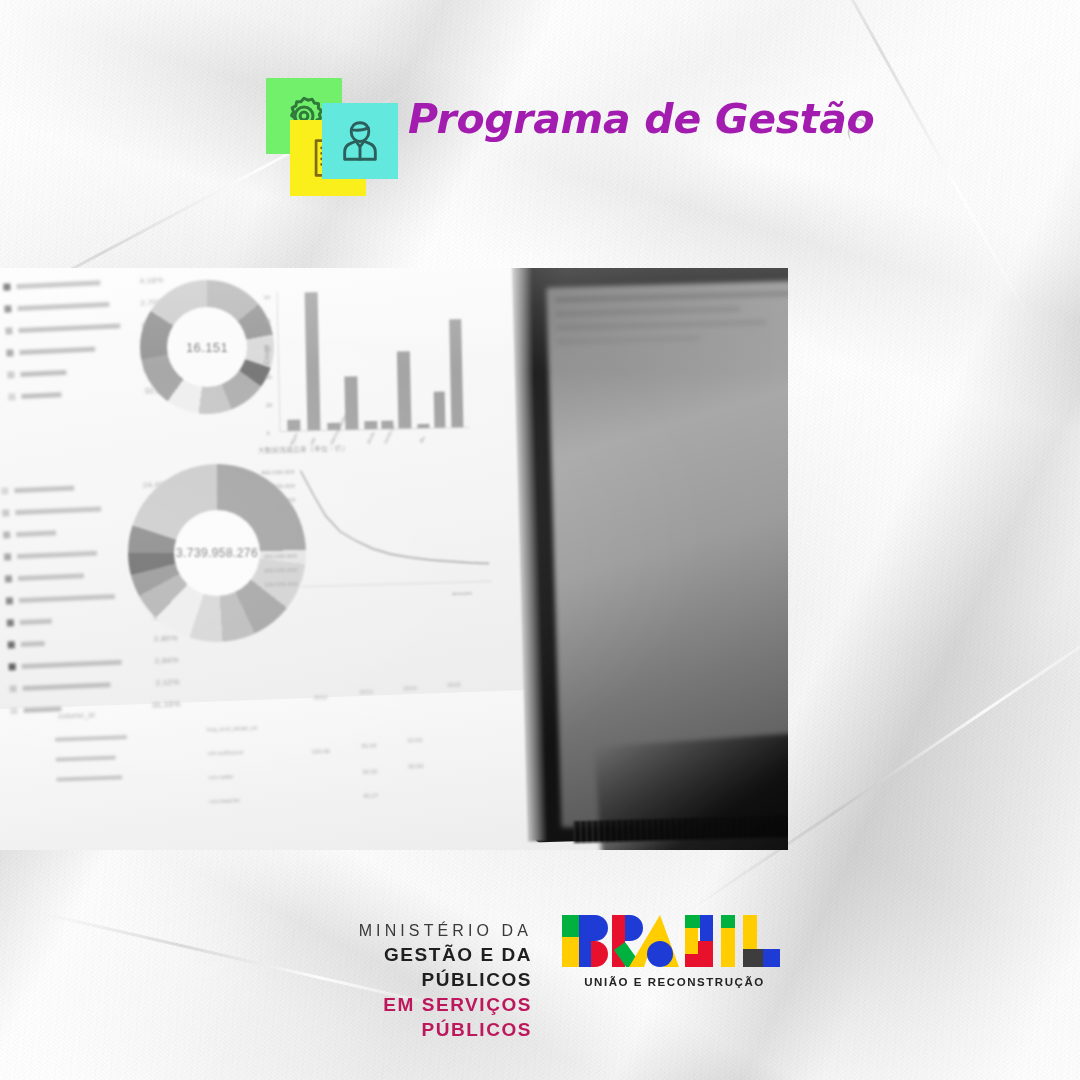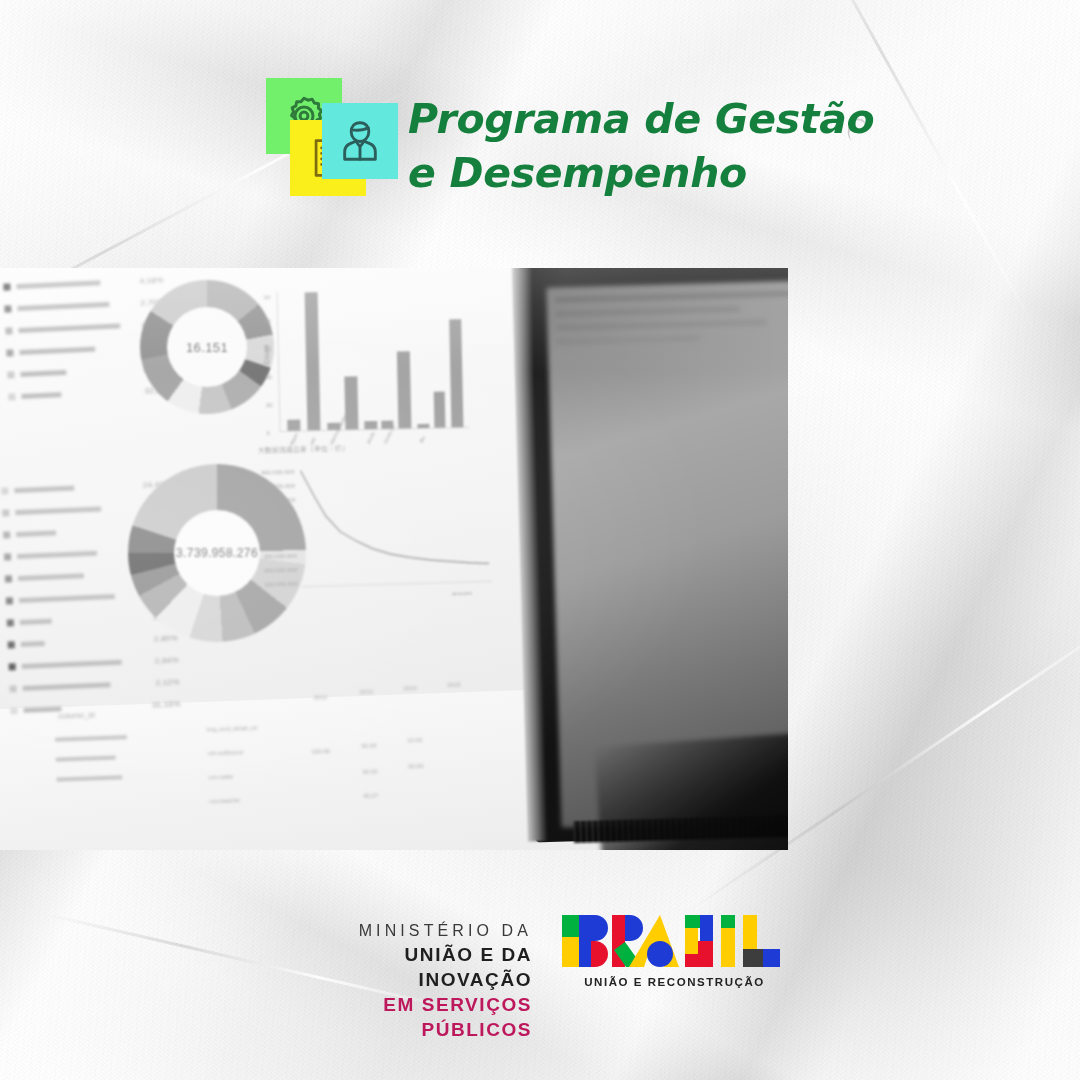--- a/index.html
+++ b/index.html
@@ -46,21 +46,21 @@
   .sq{position:absolute;display:flex;align-items:center;justify-content:center;}
   .sq-green{left:4px;top:0px;width:76px;height:76px;background:#73f06b;z-index:1;}
   .sq-yellow{left:28px;top:42px;width:76px;height:76px;background:#fbef1b;z-index:2;}
   .sq-cyan{left:60px;top:25px;width:76px;height:76px;background:#63e8de;z-index:3;}
   .sq svg{display:block;}
 
   .title-block{position:absolute;left:408px;top:92px;width:520px;}
   .title-line{
     font-family:"DejaVu Sans","Liberation Sans",sans-serif;
     font-weight:700;font-style:italic;font-size:41px;line-height:54px;
-    color:#15803d;letter-spacing:-.3px;white-space:nowrap;
+    color:#a21caf;letter-spacing:-.3px;white-space:nowrap;
   }
 
   
   .photo{
     position:absolute;left:0;top:268px;width:788px;height:582px;overflow:hidden;
     background:#f2f2f2;
   }
   .photo-inner{position:absolute;inset:0;filter:grayscale(1);}
 
   .sheet{
@@ -213,21 +213,20 @@
             <path d="M19.6 24.2l-5.9 2.6C10.2 28.3 8 31.7 8 35.5V43h32v-7.5c0-3.8-2.2-7.2-5.7-8.7l-5.9-2.6"></path>
             <path d="M19.6 24.2L24 30l4.4-5.8"></path>
             <path d="M24 30v13"></path>
           </g>
         </svg>
       </div>
     </div>
 
     <div class="title-block">
       <div class="title-line">Programa de Gestão</div>
-      <div class="title-line">e Desempenho</div>
     </div>
   </div>
 
   <div class="photo">
     <div class="photo-inner">
 
       <div class="sheet"></div>
       <div class="sheet2"></div>
 
       <div class="legend blur" style="left:6px;top:8px;width:160px;transform:rotate(-2.6deg);">
@@ -419,21 +418,21 @@
 
     </div>
     <div class="photo-vig"></div>
   </div>
 
 
   <div class="footer">
 
     <div class="min-block">
       <div class="min-l1">MINISTÉRIO DA</div>
-      <div class="min-l2">UNIÃO E DA INOVAÇÃO</div>
+      <div class="min-l2">GESTÃO E DA PÚBLICOS</div>
       <div class="min-l3">EM SERVIÇOS PÚBLICOS</div>
     </div>
 
     <div class="brasil-block">
       <svg width="225" height="52" viewBox="0 0 450 104">
 
         <rect x="0" y="0" width="34" height="44" fill="#00b140"></rect>
         <rect x="0" y="44" width="34" height="60" fill="#ffcd00"></rect>
         <rect x="34" y="0" width="24" height="104" fill="#1f3bd6"></rect>
         <path d="M58 0h8a26 26 0 0 1 0 52h-8z" fill="#1f3bd6"></path>

